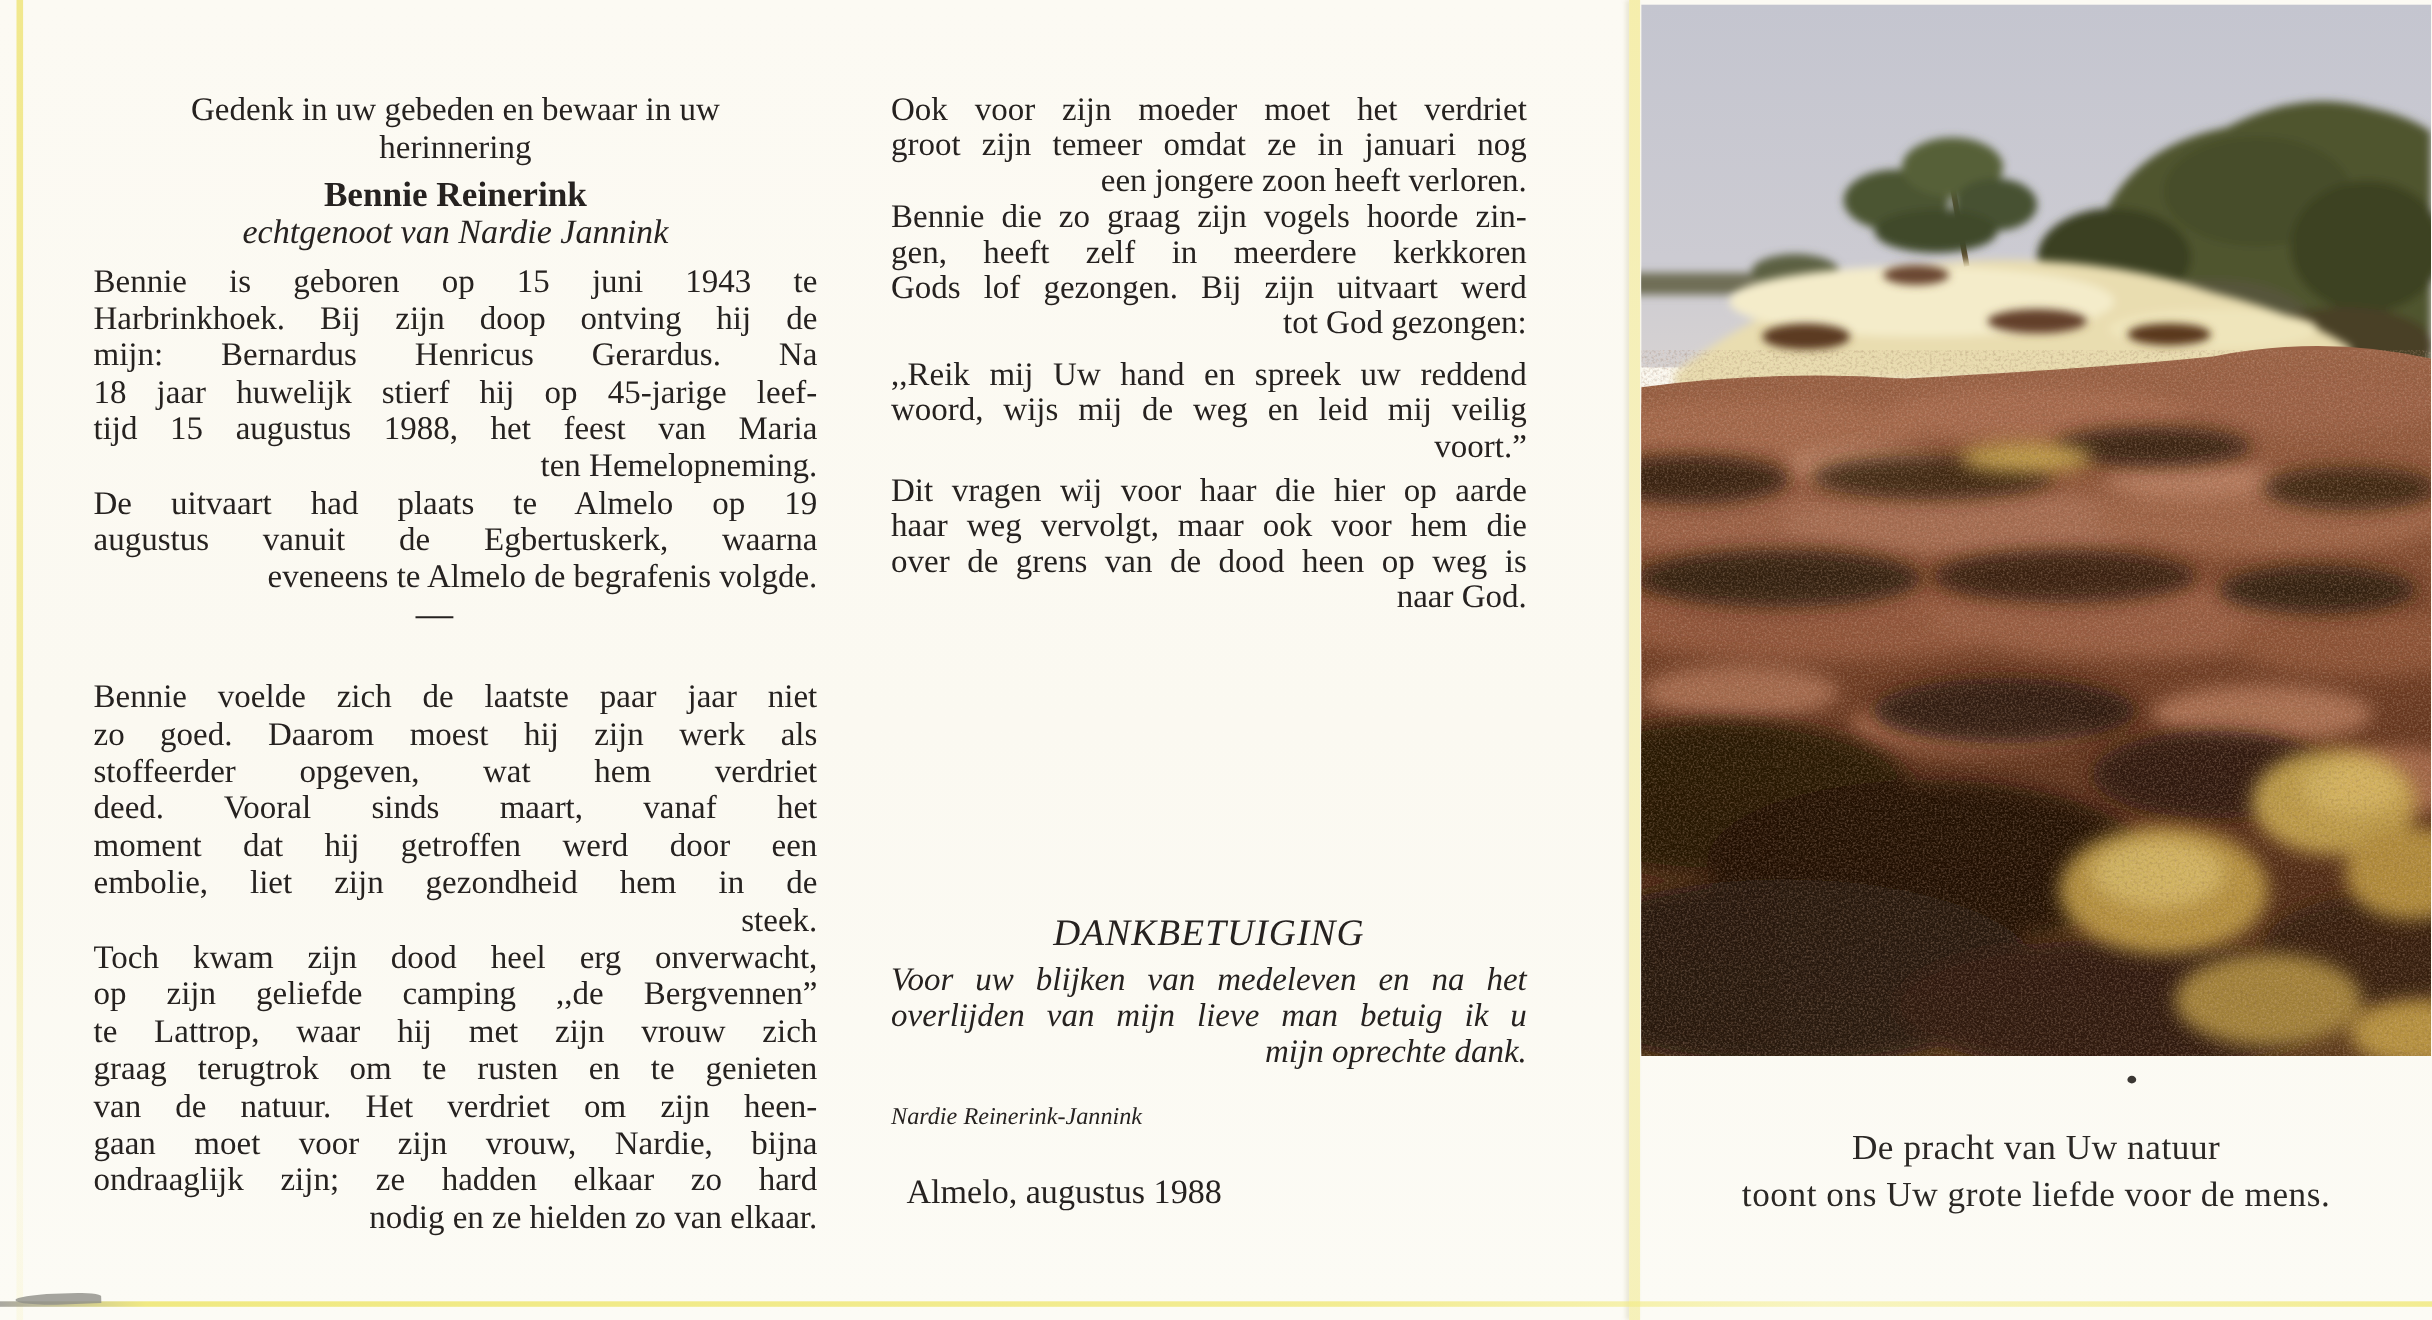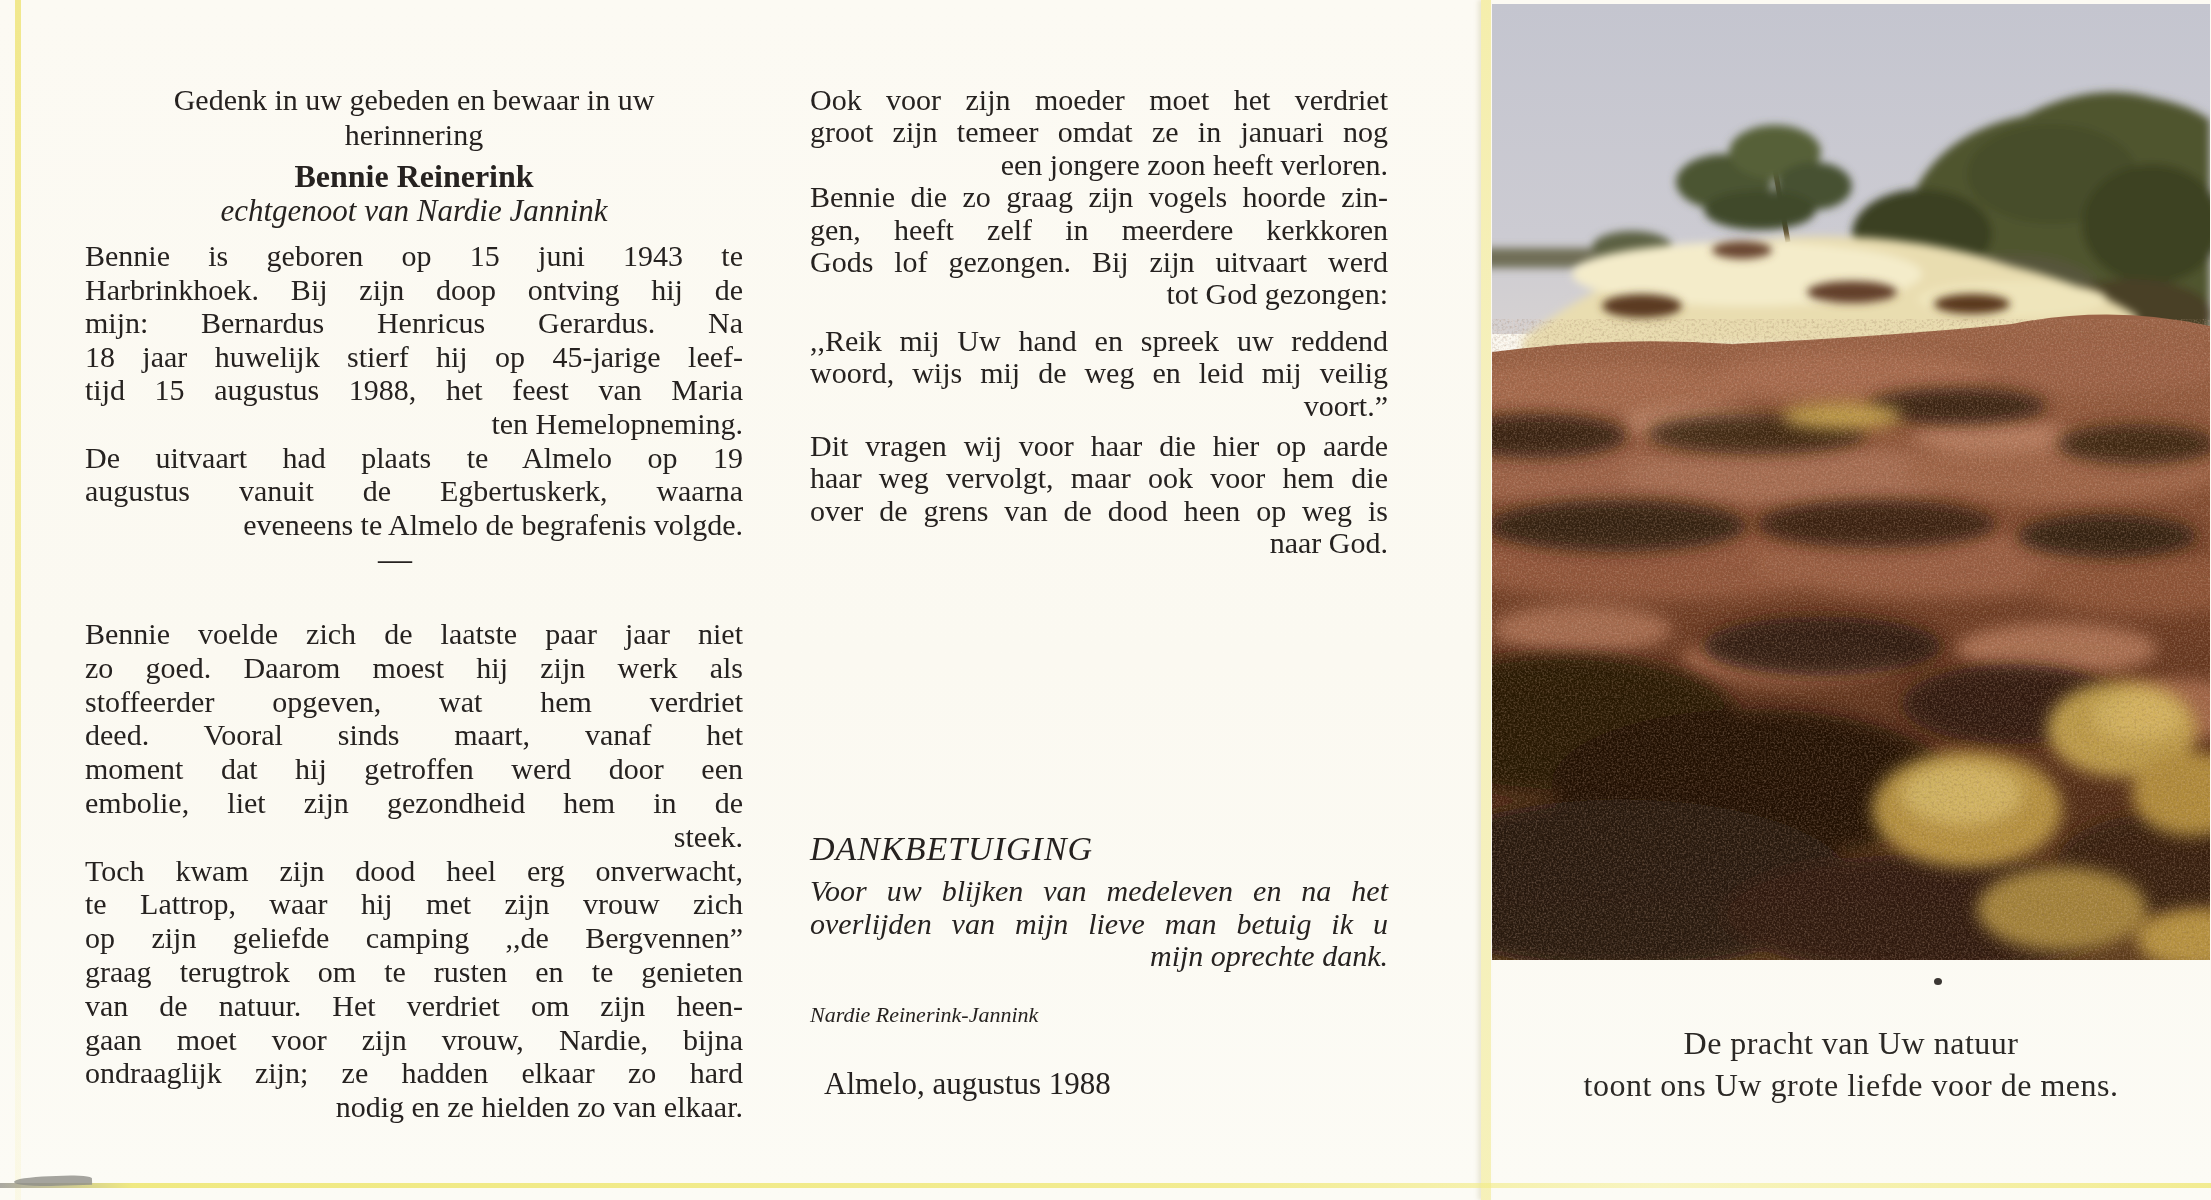--- a/index.html
+++ b/index.html
@@ -29,21 +29,21 @@
   #prayer-header { position:absolute; left:85px; top:82px; width:658px; font-size:30px; line-height:35px; text-align:center; }
   #deceased-name { position:absolute; left:85px; top:158px; width:658px; font-size:32px; font-weight:bold; text-align:center; }
   #spouse-line   { position:absolute; left:85px; top:193px; width:658px; font-size:31px; font-style:italic; text-align:center; }
   #bio-block     { position:absolute; left:85px; top:239px; width:658px; font-size:30px; line-height:33.6px;font-family:Liberation Serif, serif; }
   #divider       { position:absolute; left:85px; top:540px; width:620px; text-align:center; font-size:34px; }
   #life-block    { position:absolute; left:85px; top:617px; width:658px; font-size:30px; line-height:33.8px; }
 
   #condolence-block { position:absolute; left:810px; top:84px;  width:578px; font-size:30px; line-height:32.4px; }
   #hymn-block       { position:absolute; left:810px; top:325px; width:578px; font-size:30px; line-height:32.4px; }
   #prayer-block     { position:absolute; left:810px; top:430px; width:578px; font-size:30px; line-height:32.4px; }
-  #dank-heading     { position:absolute; left:810px; top:830px; width:578px; text-align:left;
+  #dank-heading     { position:absolute; left:810px; top:830px; width:578px; text-align:center;
                       font-size:34px; font-style:italic; letter-spacing:1px; }
   #dank-block       { position:absolute; left:810px; top:875px; width:578px; font-size:30px; line-height:32.5px; font-style:italic; }
   #signature        { position:absolute; left:810px; top:1002px; width:578px; font-size:22px; font-style:italic; padding-right:2px; }
   #place-date       { position:absolute; left:824px; top:1066px; width:578px; font-size:31px; }
 
   #photo { position:absolute; left:1492px; top:4px; width:718px; height:956px; }
   #photo svg { display:block; width:100%; height:100%; }
 
   #caption { position:absolute; left:1492px; top:1022px; width:718px; text-align:center;
              font-size:32px; line-height:42px; letter-spacing:.5px; color:#2b2825; }
@@ -79,22 +79,22 @@
   <div id="divider">—</div>
   <div id="life-block" class="blk">
       <div class="tline just">Bennie voelde zich de laatste paar jaar niet</div>
       <div class="tline just">zo goed. Daarom moest hij zijn werk als</div>
       <div class="tline just">stoffeerder opgeven, wat hem verdriet</div>
       <div class="tline just">deed. Vooral sinds maart, vanaf het</div>
       <div class="tline just">moment dat hij getroffen werd door een</div>
       <div class="tline just">embolie, liet zijn gezondheid hem in de</div>
       <div class="tline">steek.</div>
       <div class="tline just">Toch kwam zijn dood heel erg onverwacht,</div>
+      <div class="tline just">op zijn geliefde camping ,,de Bergvennen”</div>
       <div class="tline just">te Lattrop, waar hij met zijn vrouw zich</div>
-      <div class="tline just">op zijn geliefde camping ,,de Bergvennen”</div>
       <div class="tline just">graag terugtrok om te rusten en te genieten</div>
       <div class="tline just">van de natuur. Het verdriet om zijn heen-</div>
       <div class="tline just">gaan moet voor zijn vrouw, Nardie, bijna</div>
       <div class="tline just">ondraaglijk zijn; ze hadden elkaar zo hard</div>
       <div class="tline">nodig en ze hielden zo van elkaar.</div>
     </div>
 
   <div id="condolence-block" class="blk">
       <div class="tline just">Ook voor zijn moeder moet het verdriet</div>
       <div class="tline just">groot zijn temeer omdat ze in januari nog</div>

